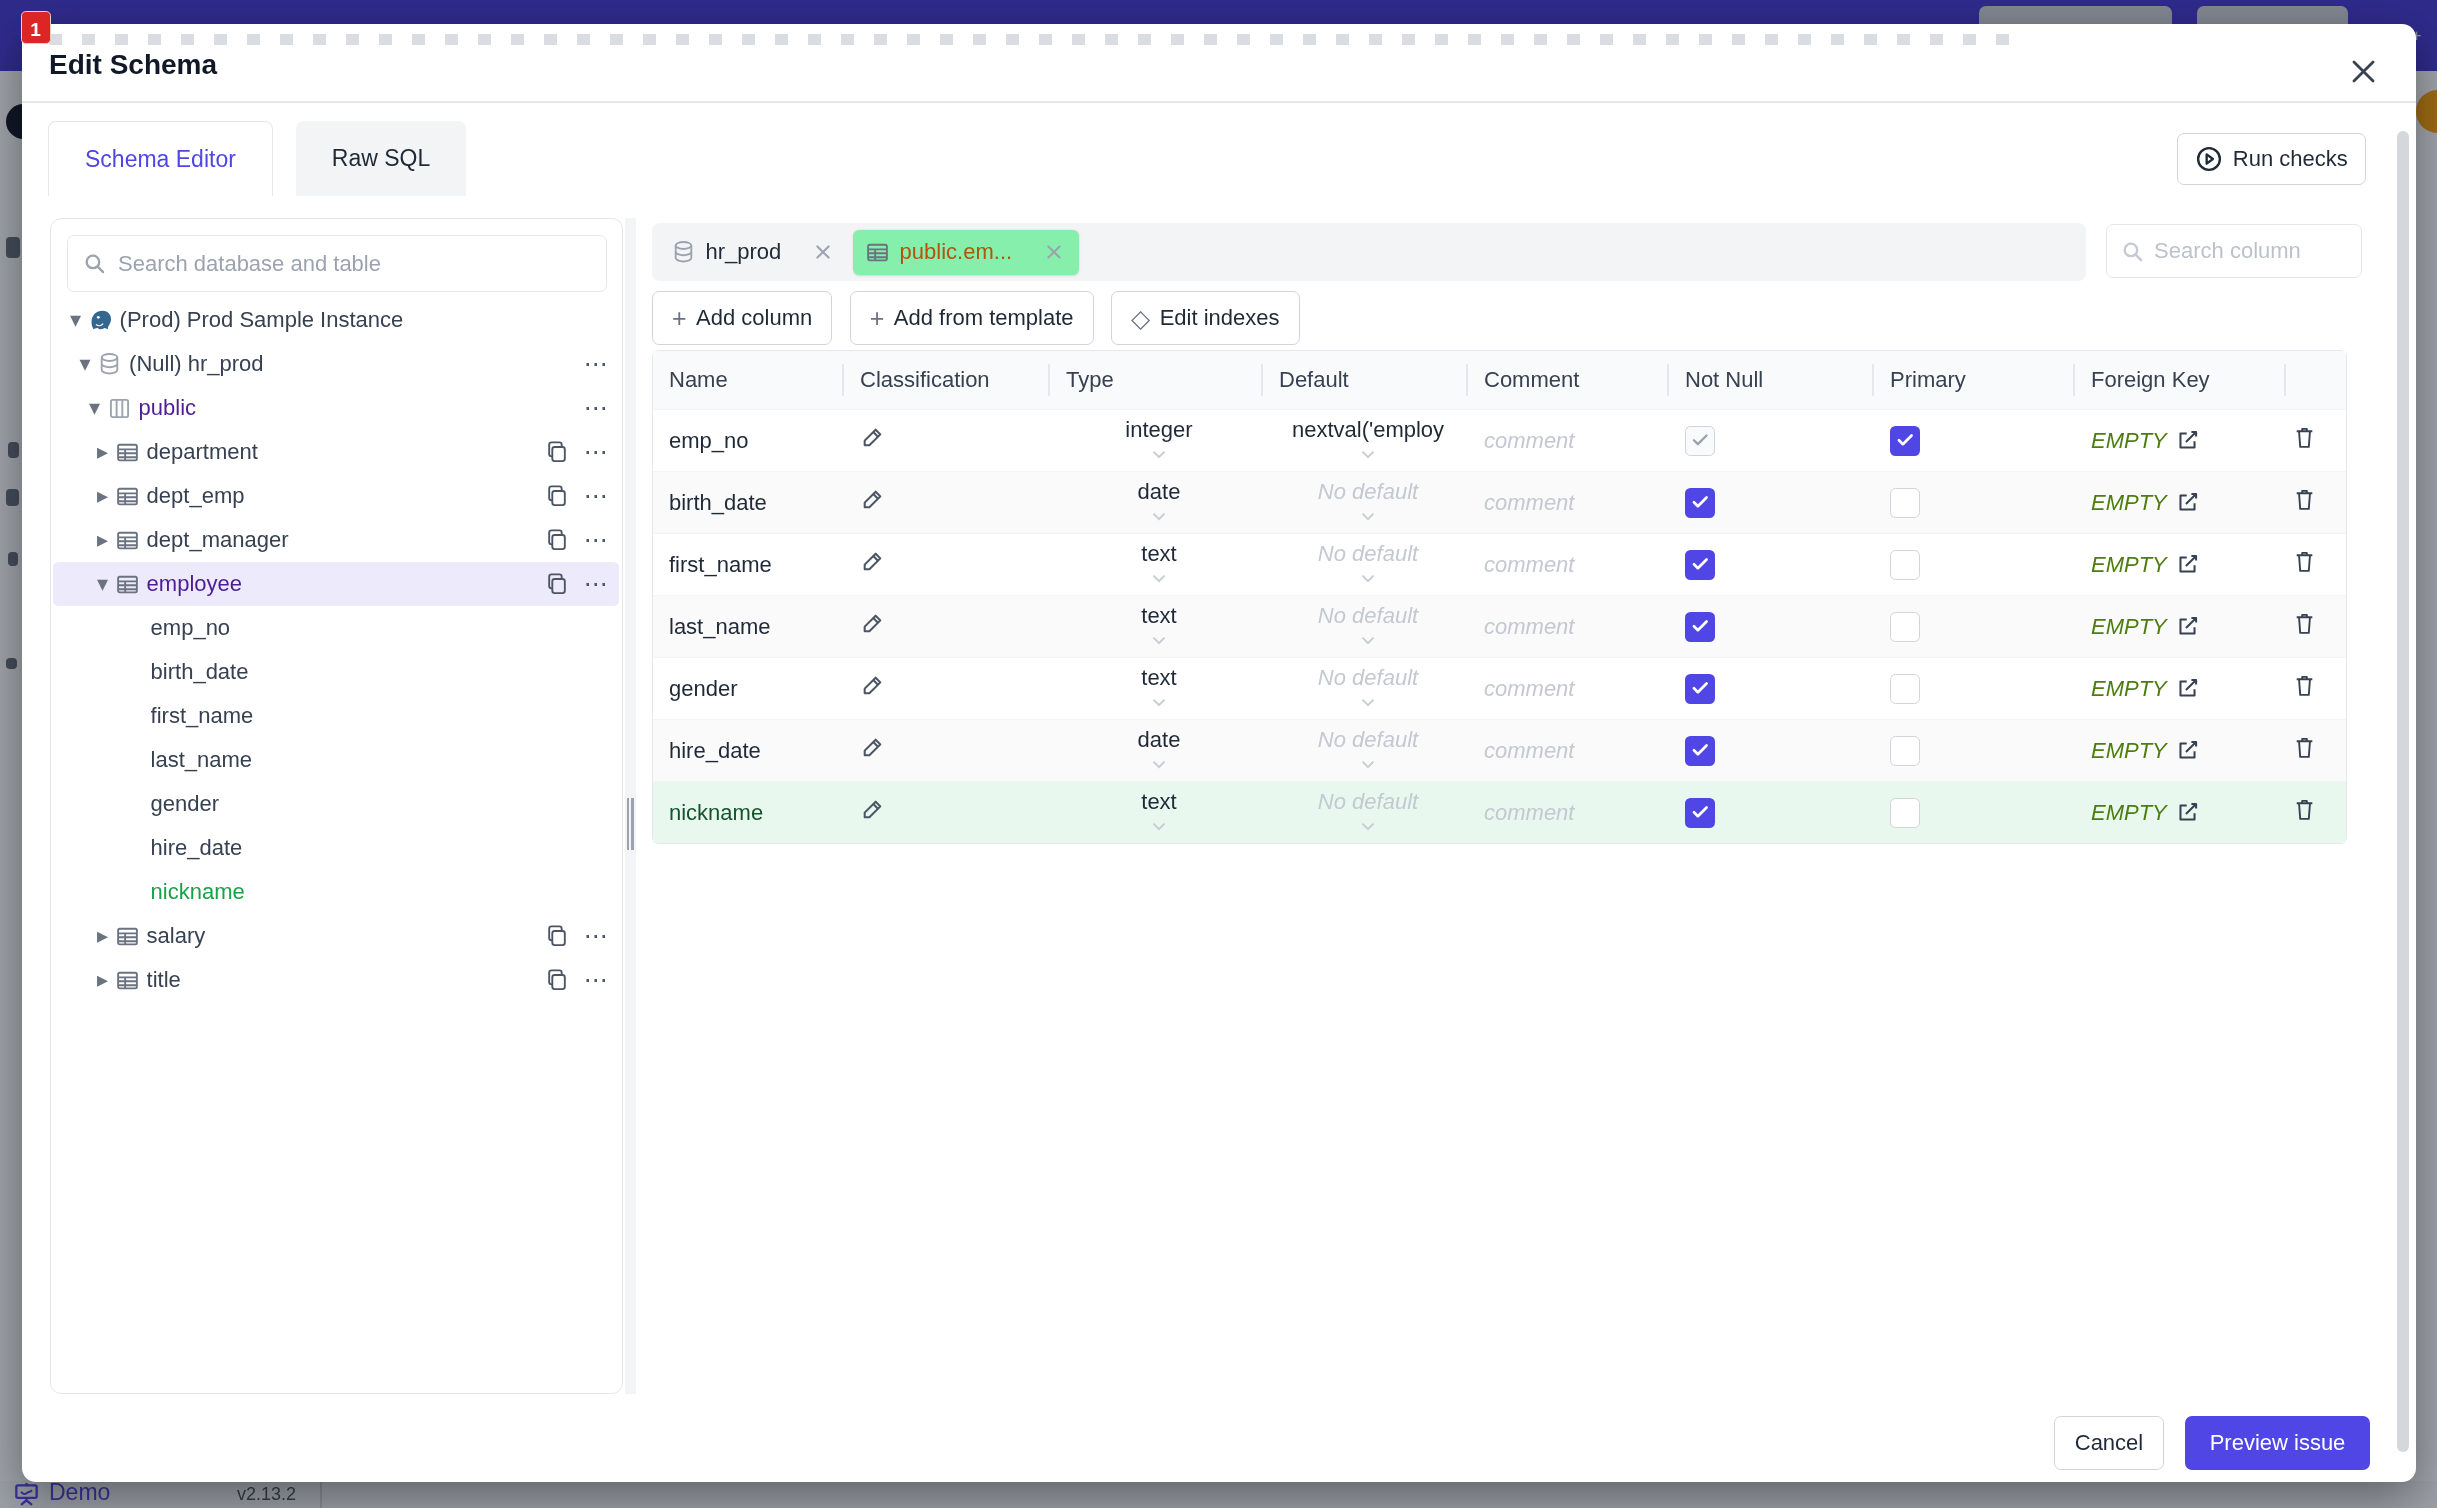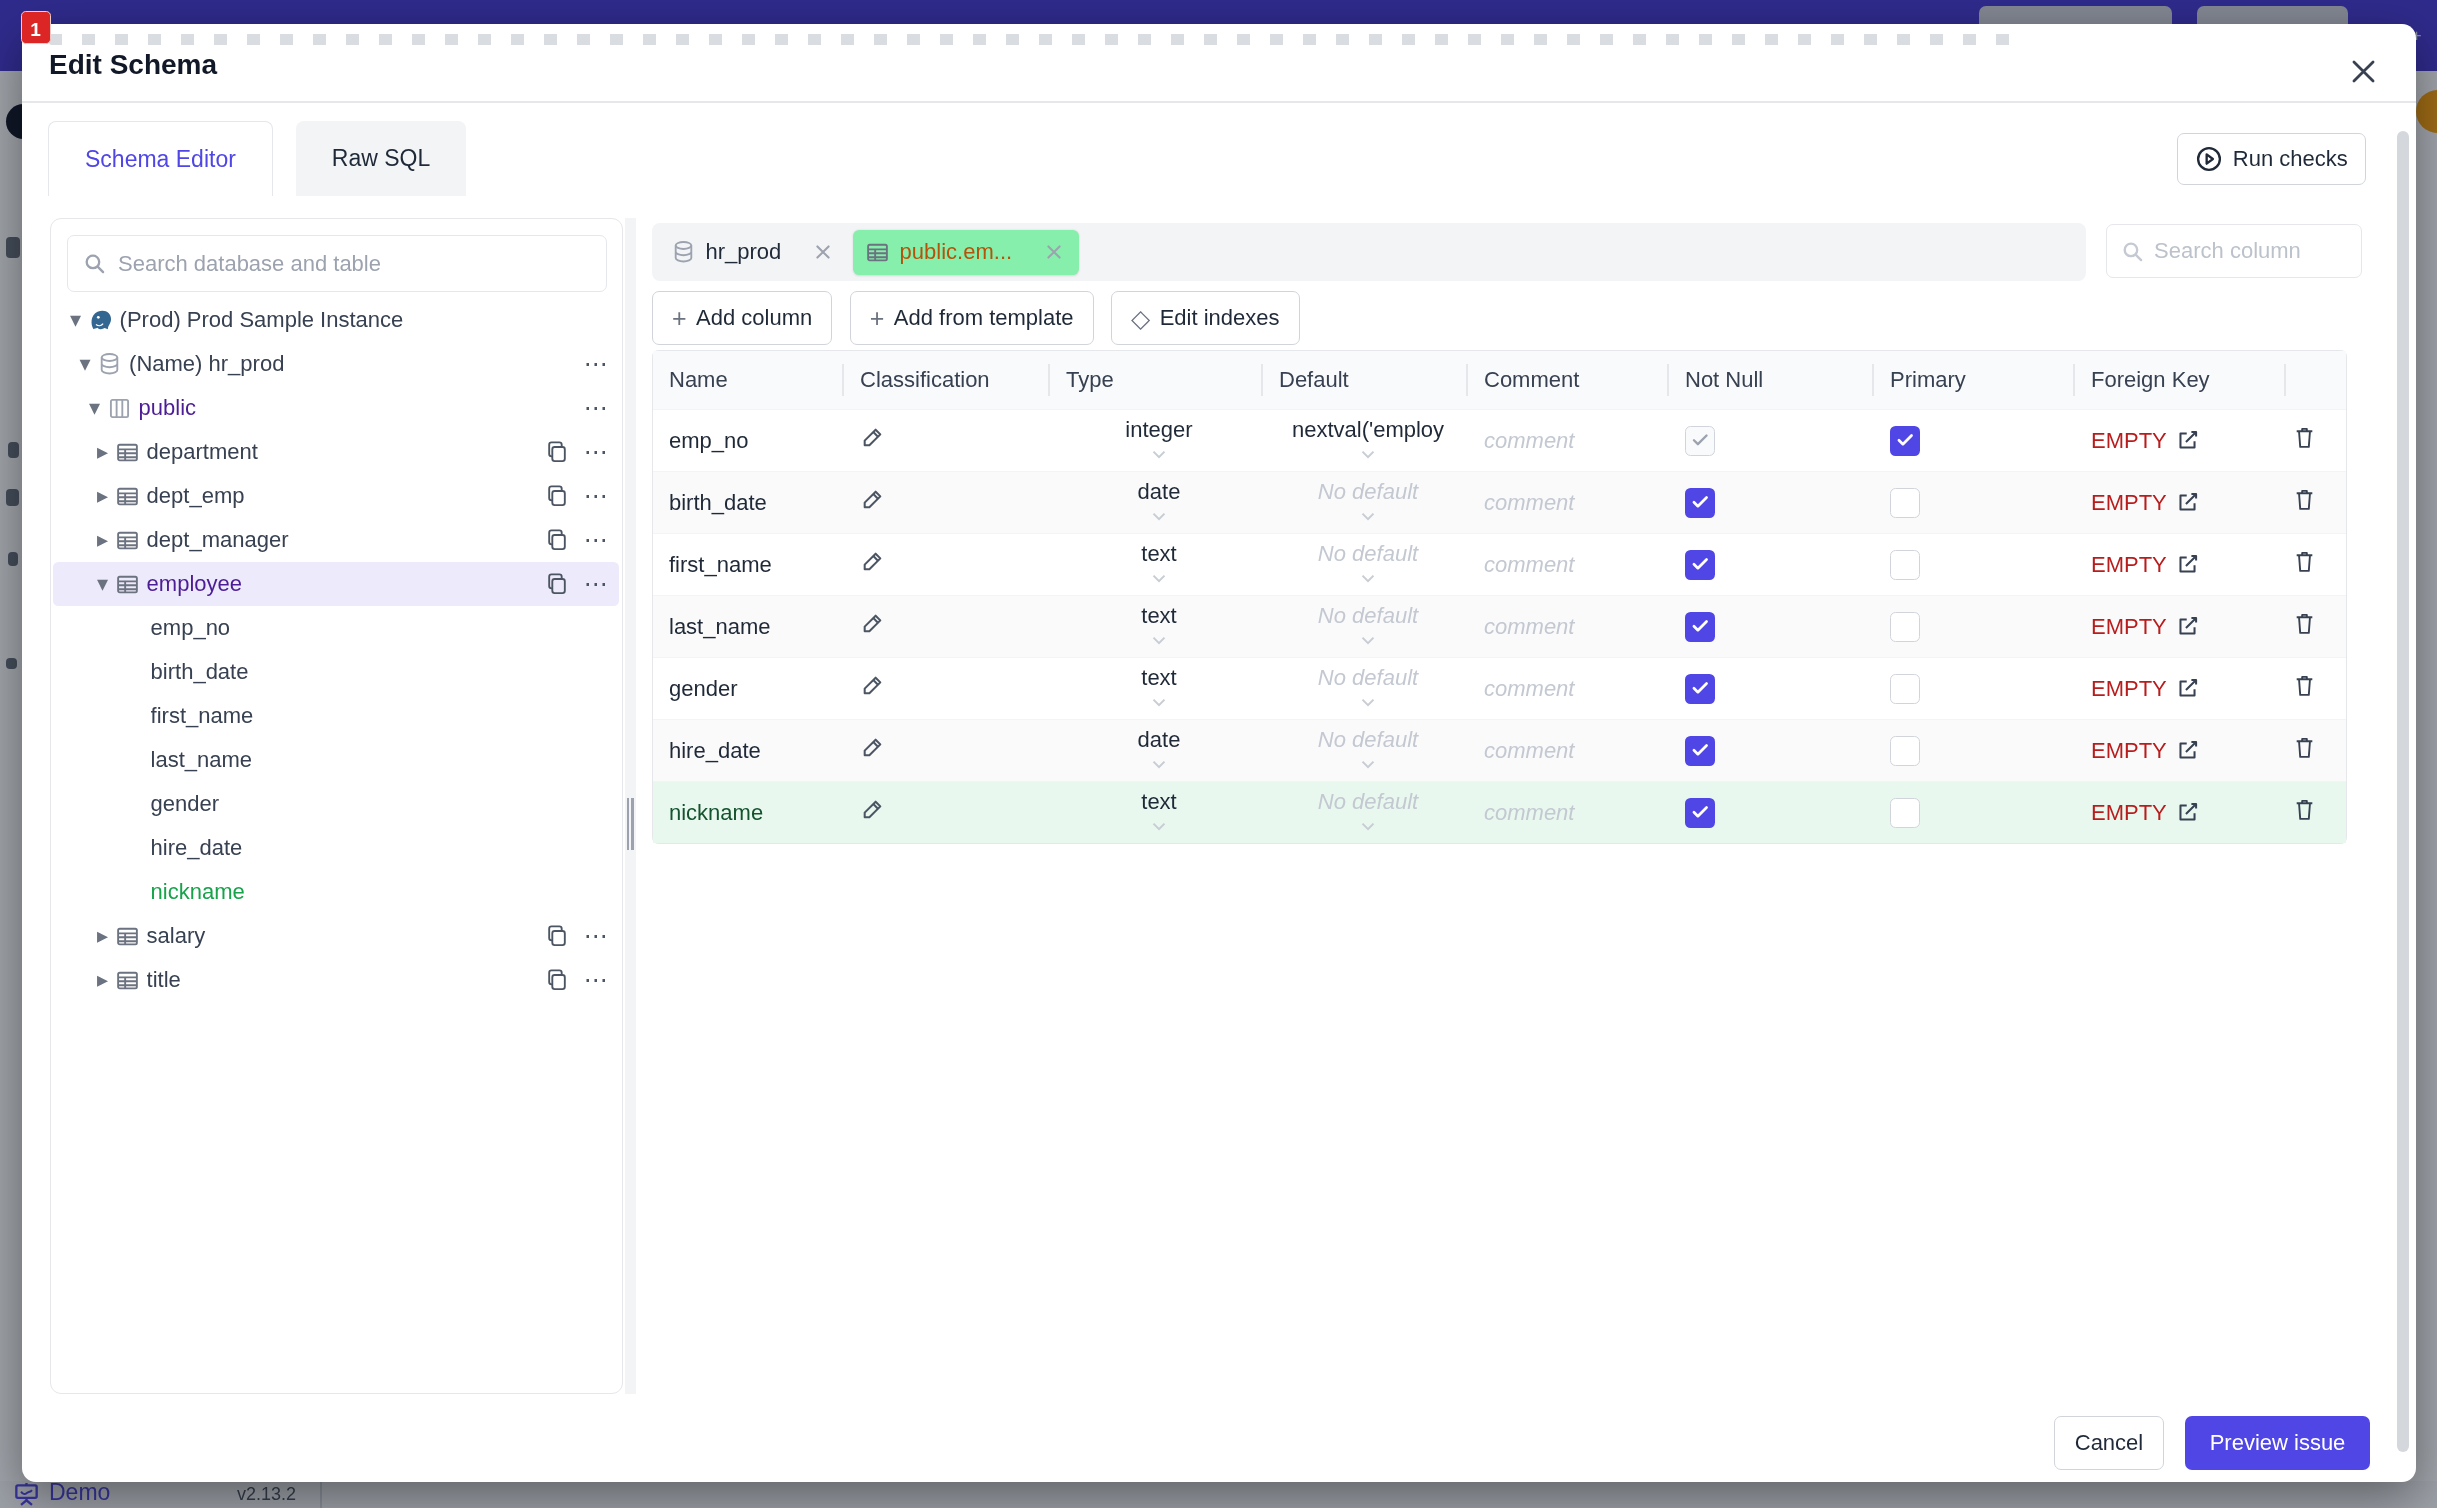--- a/index.html
+++ b/index.html
@@ -99,21 +99,21 @@
   .grid th::after{content:"";position:absolute;right:0;top:12.6px;bottom:12.6px;width:1.6px;background:#E5E7EB;}
   .grid th:last-child::after{display:none;}
   .grid td{height:62px;padding:0 0 0 16px;box-sizing:border-box;border-top:1.6px solid #F3F4F6;
         white-space:nowrap;overflow:hidden;color:#1F2937;}
   .grid tr.alt td{background:#FAFAFB;}
   .grid tr.green td{background:#E8F8EF;}
   .grid tr.green td.c-name{color:#14532D;}
   .cell-flex{display:flex;align-items:center;justify-content:space-between;padding-right:11px;flex-direction:column;}
   .placeholder{color:#C3C8D1;font-style:italic;}
   .fk-cell{display:flex;align-items:center;gap:8px;}
-  .fk-label{color:#b91c1c;}
+  .fk-label{color:#4d7c0f;font-style:italic;}
   .checkbox{width:30px;height:30px;border-radius:5.5px;box-sizing:border-box;display:flex;
             align-items:center;justify-content:center;cursor:pointer;}
   .checkbox.checked{background:#4F46E5;}
   .checkbox.unchecked{background:#fff;border:1.6px solid #D1D5DB;}
   .checkbox.disabled-checked{background:#F9FAFB;border:1.6px solid #D1D5DB;}
   .icon-btn{display:inline-flex;cursor:pointer;}
 
   
   .v-scrollbar{position:absolute;left:2375px;top:107px;width:12px;height:1321px;border-radius:6.3px;background:#D4D7DC;cursor:grab;}
 
@@ -224,21 +224,21 @@
           <div class="tree-row lvl1">
     <span class="arrow">▾</span>
     <span class="t-icon">
               <svg width="25" height="27" viewBox="0 0 32 34">
                 <g fill="none" stroke="#9CA3AF" stroke-width="2.4">
                   <ellipse cx="16" cy="8" rx="10" ry="4.5"></ellipse>
                   <path d="M6 8v8c0 2.5 4.5 4.5 10 4.5S26 18.5 26 16V8M6 16v8c0 2.5 4.5 4.5 10 4.5S26 26.5 26 24v-8"></path>
                 </g>
               </svg>
             </span>
-    <span class="t-label">(Name) hr_prod</span>
+    <span class="t-label">(Null) hr_prod</span>
     <span class="t-copy icon-btn" style="visibility: hidden;"></span>
     <span class="t-dots">⋯</span>
   </div>
           <div class="tree-row lvl2 amber">
     <span class="arrow">▾</span>
     <span class="t-icon">
               <svg width="25" height="25" viewBox="0 0 32 32">
                 <g fill="none" stroke="#9CA3AF" stroke-width="2.4">
                   <rect x="5" y="5" width="22" height="22" rx="2"></rect>
                   <path d="M12.3 5v22M19.6 5v22"></path>

